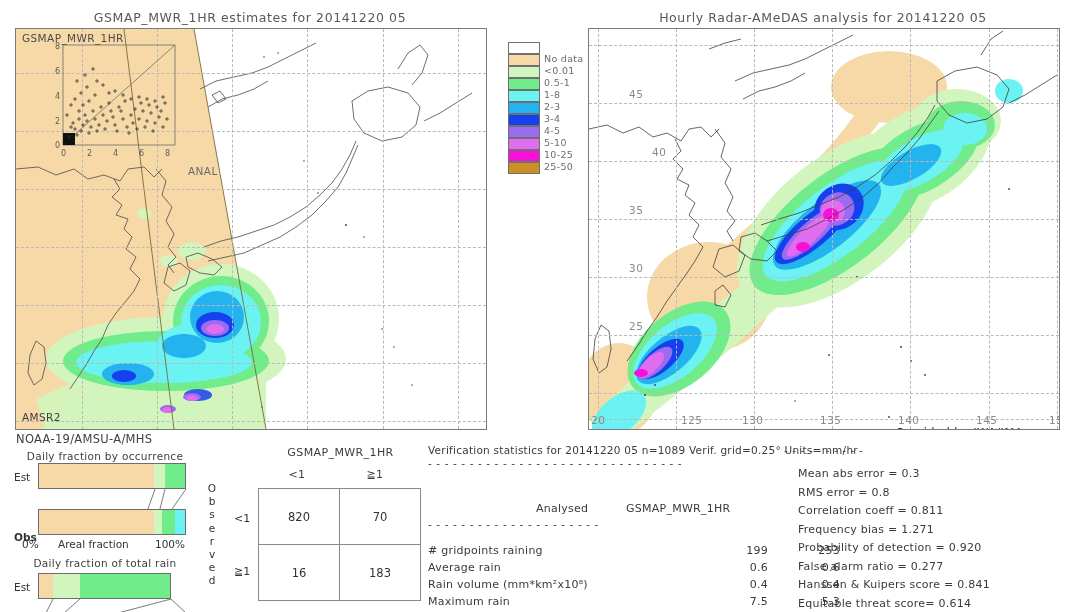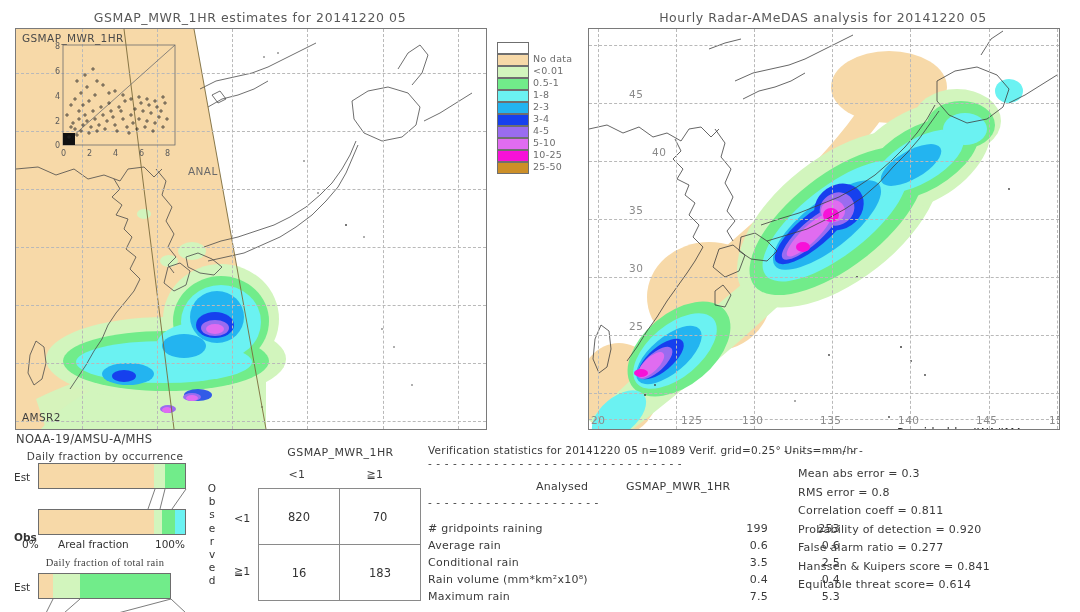--- a/index.html
+++ b/index.html
@@ -24,21 +24,21 @@
   .grid-lines{position:absolute;inset:0;pointer-events:none;}
   .gl-v,.gl-h{position:absolute;}
   .gl-v{top:0;bottom:0;width:0;border-left:1px dashed #b9b9b9;}
   .gl-h{left:0;right:0;height:0;border-top:1px dashed #b9b9b9;}
 
   .axlab{position:absolute;font-size:10.5px;color:#8a8a8a;letter-spacing:.5px;}
 
   .corner-tag{position:absolute;font-size:10.5px;color:#555;letter-spacing:.4px;}
 
   
-  .cbar{position:absolute;}
+  .cbar{position:absolute;margin-left:11px;}
   .cbar-row{position:relative;height:12px;}
   .cbar-sw{position:absolute;left:0;top:0;width:32px;height:12px;border:1px solid #6f6f6f;box-sizing:border-box;}
   .cbar-lb{position:absolute;left:36px;top:-1px;font-size:9.5px;color:#6d6d6d;white-space:nowrap;letter-spacing:.3px;}
 
   
   .bl-title{font-size:10.5px;color:#3e3e3e;text-align:center;letter-spacing:.3px;}
   .bar{position:absolute;height:26px;border:1px solid #6d6d6d;box-sizing:border-box;display:flex;overflow:hidden;}
   .bar span{display:block;height:100%;}
   .barlab{position:absolute;font-size:10.5px;color:#333;}
   .axmark{position:absolute;font-size:10.5px;color:#333;}
@@ -458,21 +458,21 @@
     <span style="width:79%;background:#f7d9a8"></span>
     <span style="width:5%;background:#d2f5bd"></span>
     <span style="width:9%;background:#71ec8a"></span>
     <span style="width:7%;background:#6bf2f2"></span>
   </div>
 
   <div class="axmark" style="left:22px;top:108px;">0%</div>
   <div class="axmark" style="left:58px;top:108px;">Areal fraction</div>
   <div class="axmark" style="left:155px;top:108px;">100%</div>
 
-  <div class="bl-title" style="position:absolute;left:20px;top:127px;width:170px;font-family:Liberation Serif, serif;">Daily fraction of total rain</div>
+  <div class="bl-title" style="position:absolute;left:20px;top:127px;width:170px;">Daily fraction of total rain</div>
 
   <div class="barlab" style="position:absolute;left:14px;top:151px;">Est</div>
   <div class="bar" style="left:38px;top:143px;width:133px;">
     <span style="width:11%;background:#f7d9a8"></span>
     <span style="width:20%;background:#d2f5bd"></span>
     <span style="width:69%;background:#71ec8a"></span>
   </div>
 
   <svg width="200" height="14" style="position:absolute;left:0;top:169px;">
     <g stroke="#6d6d6d" stroke-width="0.9" fill="none">
@@ -518,58 +518,54 @@
   </tbody>
     </table>
 </div>
 
 <div class="stats" style="left:428px;top:444px;width:420px;">
   <div style="font-size:10.5px;">Verification statistics for 20141220 05  n=1089  Verif. grid=0.25°  Units=mm/hr</div>
   <div class="dashrule" style="position:relative;left:0;top:1px;width:420px;font-size:10.5px;">- - - - - - - - - - - - - - - - - - - - - - - - - - - - - - -</div>
 
   <div style="position:relative;height:12px;"></div>
 
-  <div class="srow" style="height:20px;">
+  <div class="srow" style="height:20px;margin-top:22px;">
     <span class="scol-hdr-a">Analysed</span>
     <span class="scol-hdr-b">GSMAP_MWR_1HR</span>
   </div>
   <div class="dashrule" style="position:relative;left:0;top:-4px;width:290px;font-size:10.5px;">- - - - - - - - - - - - - - - - - - - - -</div>
 
   <div style="position:relative;height:10px;"></div>
 
   <div class="srow">
     <span class="sname"># gridpoints raining</span>
     <span class="sv1">199</span>
     <span class="sv2">253</span>
   </div>
   <div class="srow">
     <span class="sname">Average rain</span>
     <span class="sv1">0.6</span>
     <span class="sv2">0.6</span>
-  </div>
-  <div class="srow">
-    <span class="sname">Conditional rain</span>
-    <span class="sv1">3.5</span>
-    <span class="sv2">2.5</span>
   </div>
   <div class="srow">
     <span class="sname">Rain volume (mm*km²x10⁸)</span>
     <span class="sv1">0.4</span>
     <span class="sv2">0.4</span>
   </div>
   <div class="srow">
     <span class="sname">Maximum rain</span>
     <span class="sv1">7.5</span>
     <span class="sv2">5.3</span>
   </div>
 </div>
 
 <div class="stats" style="left:798px;top:444px;width:280px;">
   <div class="dashrule" style="position:relative;left:-14px;top:0;width:280px;font-size:10.5px;">- - - - - - - - - -</div>
   <div style="height:11px;"></div>
   <div class="rrow">Mean abs error = 0.3</div>
   <div class="rrow">RMS error = 0.8</div>
   <div class="rrow">Correlation coeff = 0.811</div>
+  <div class="rrow">Frequency bias = 1.271</div>
   <div class="rrow">Probability of detection = 0.920</div>
   <div class="rrow">False alarm ratio = 0.277</div>
   <div class="rrow">Hanssen &amp; Kuipers score = 0.841</div>
   <div class="rrow">Equitable threat score= 0.614</div>
 </div>
 
 </body></html>

